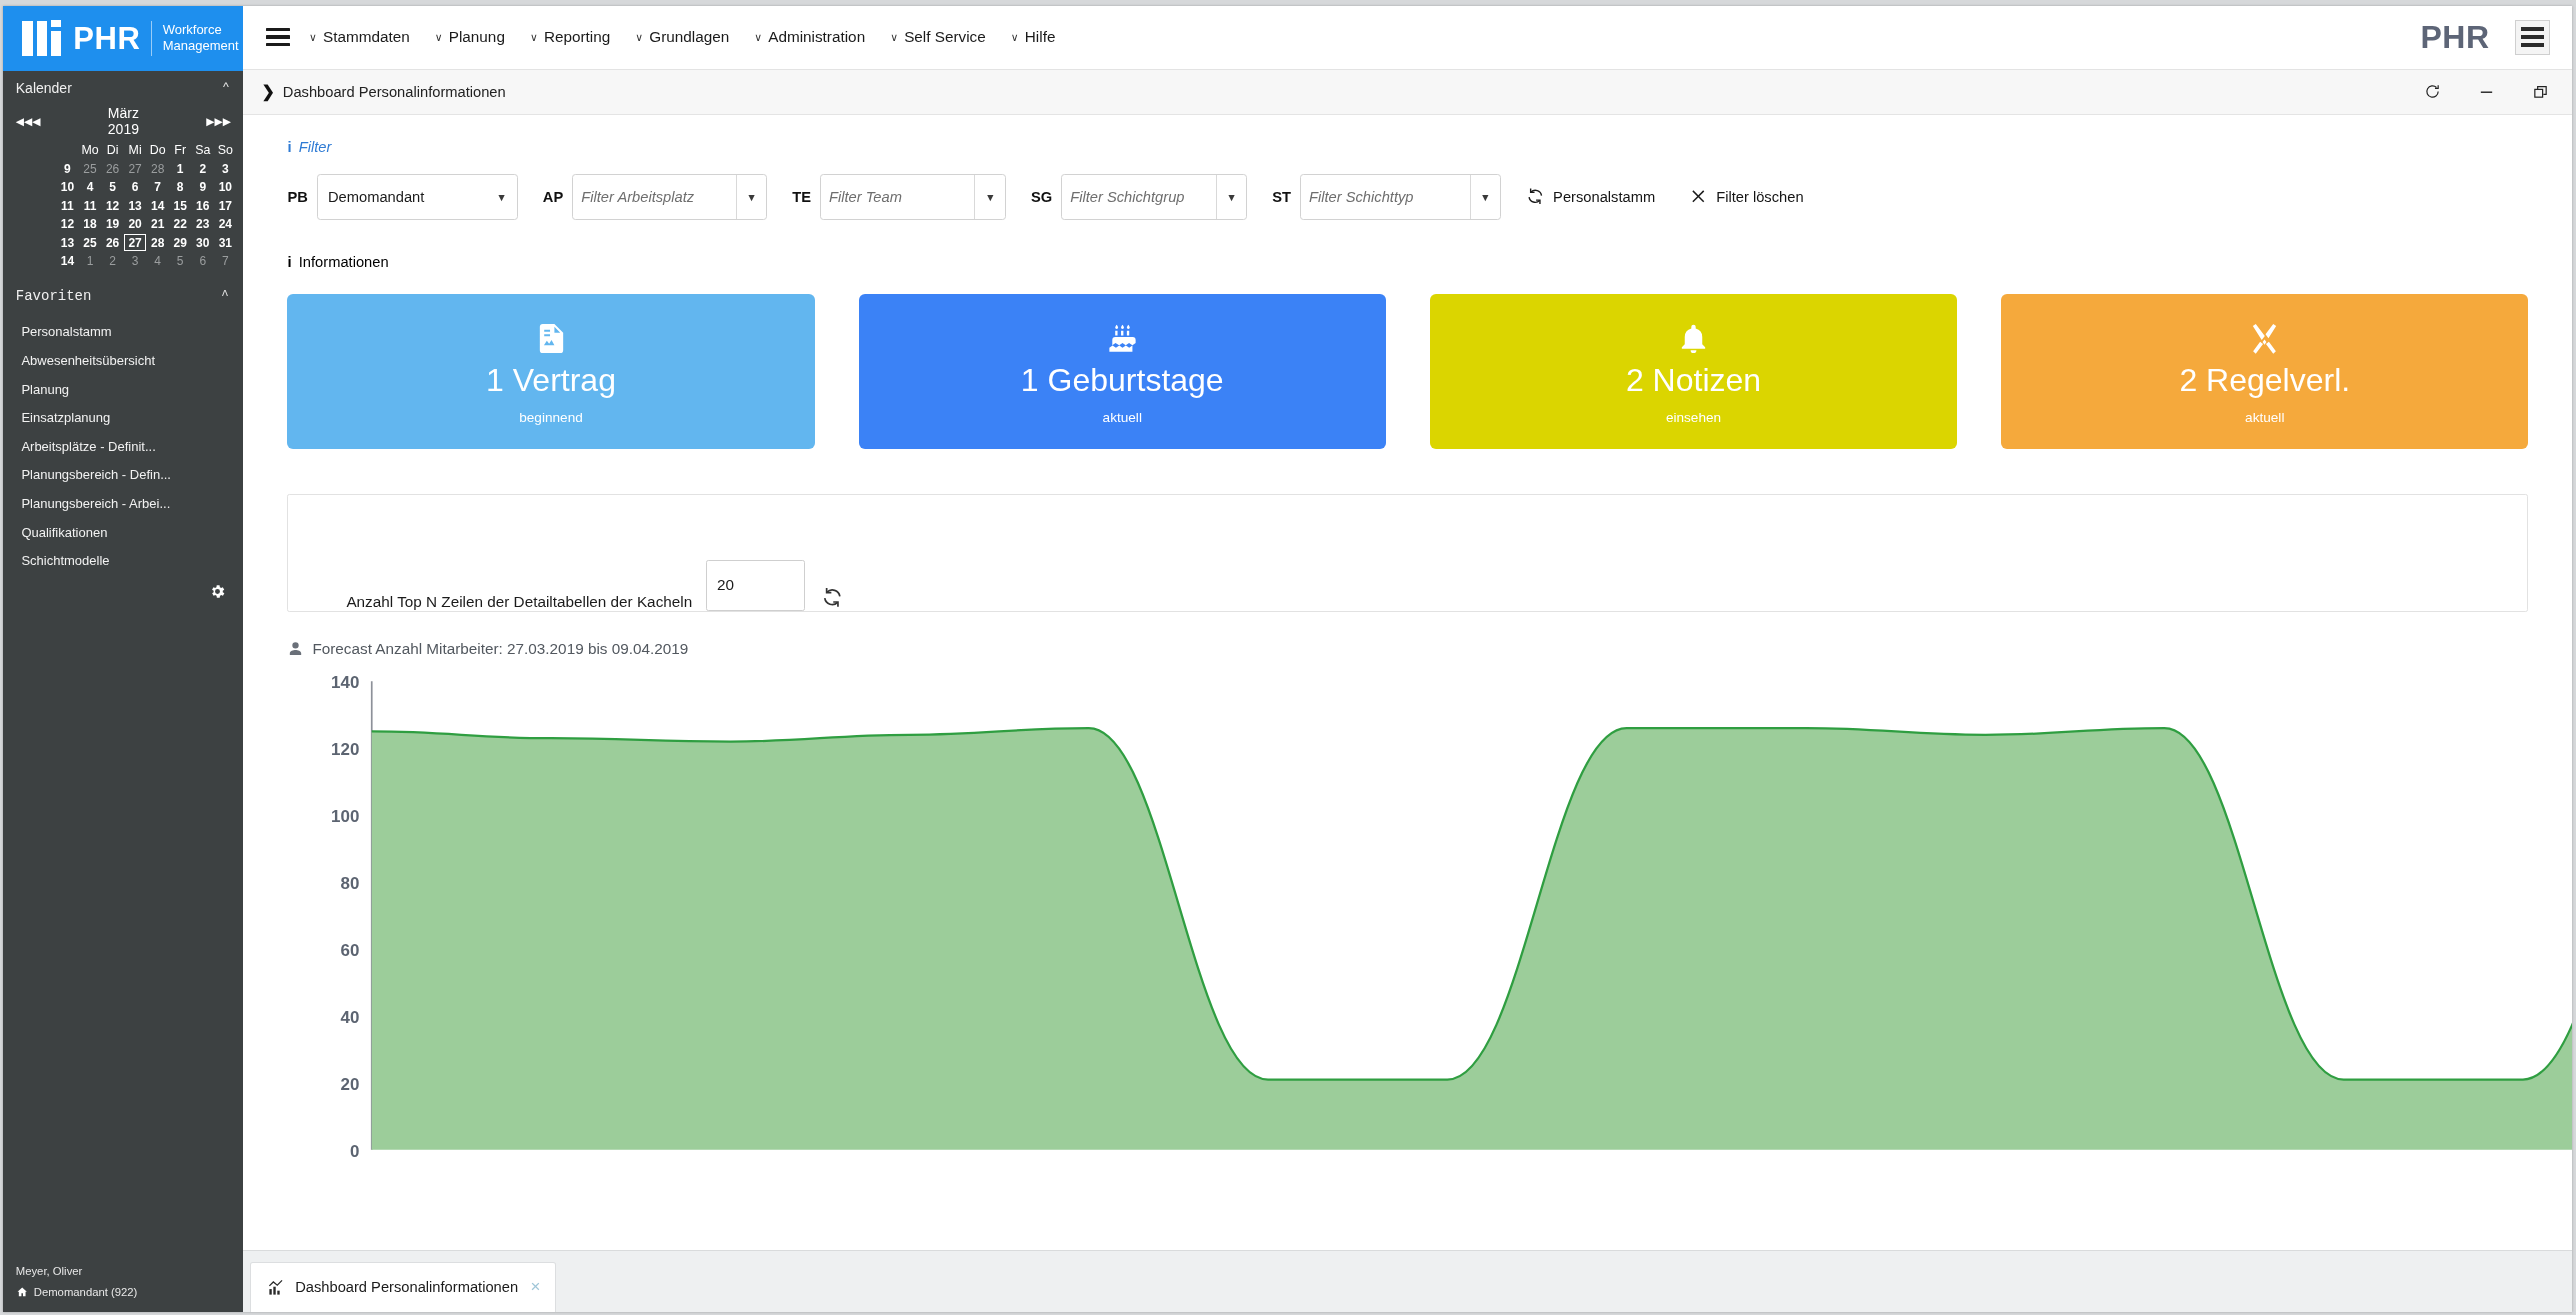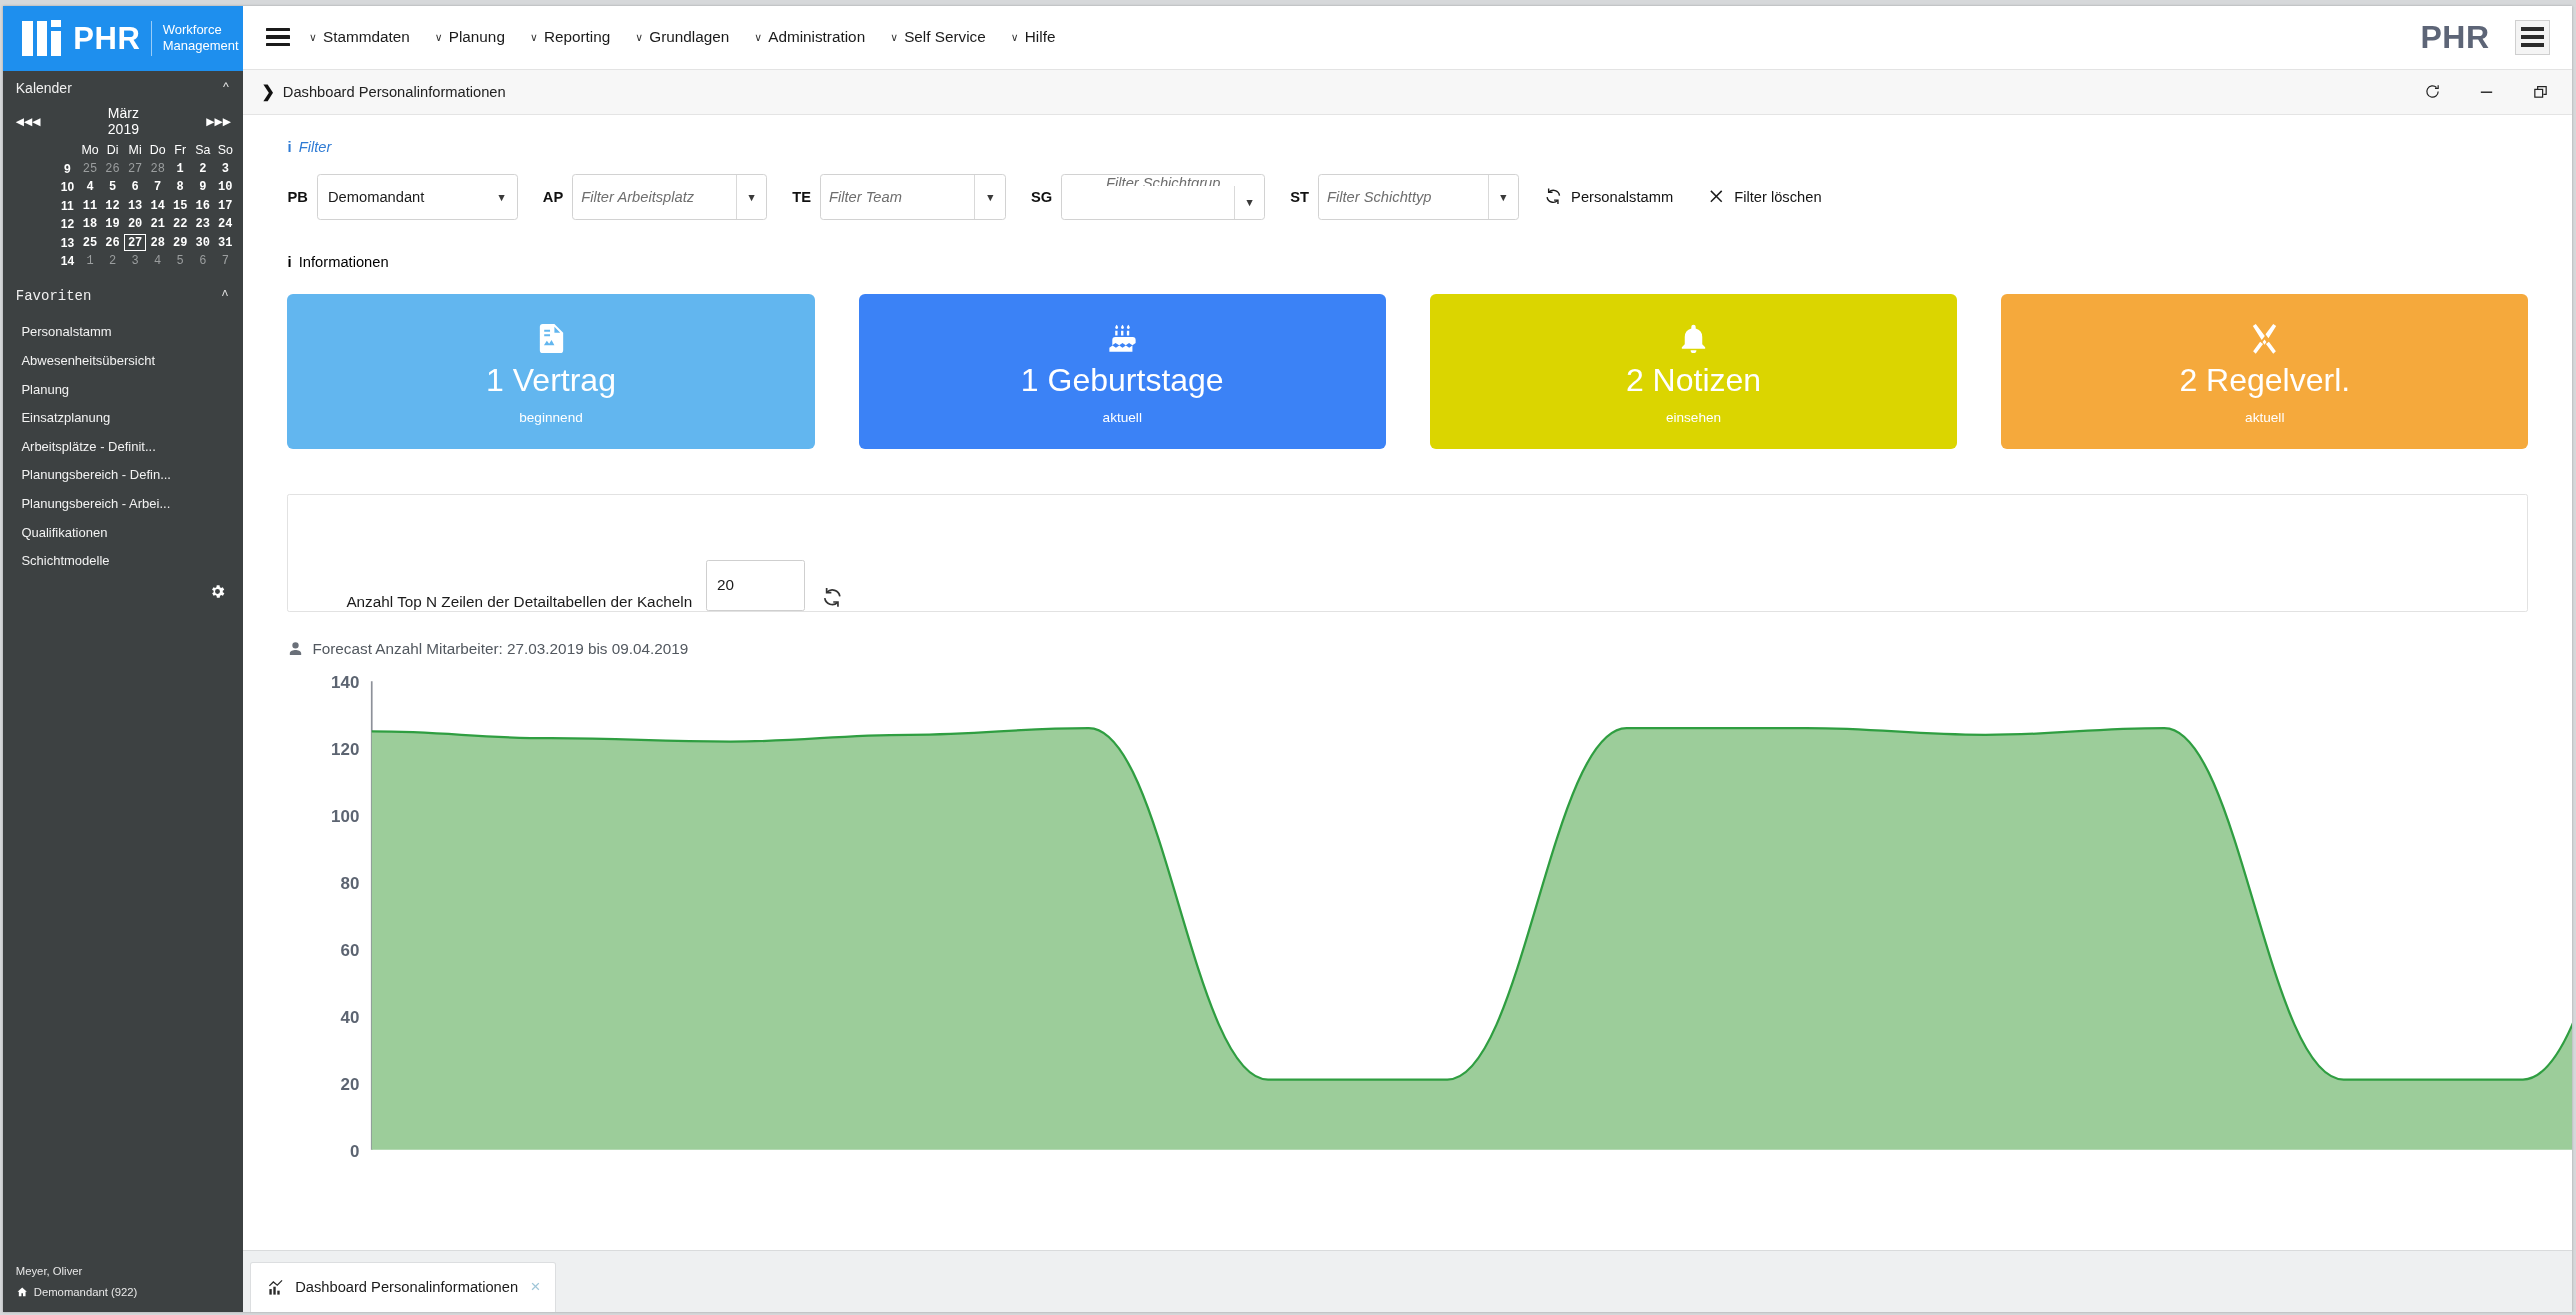--- a/index.html
+++ b/index.html
@@ -32,21 +32,21 @@
   .chev { font-size:12.4px; color:#e6e6e6; line-height:1; }
 
   
   .cal-nav { display:flex; align-items:center; justify-content:space-between; padding:2.3px 12.4px 1.1px 12.4px; }
   .cal-nav .navbtn { color:#fff; font-size:10.7px; line-height:1; }
   .cal-month { font-size:14px; color:#fff; text-align:center; line-height:1.12; flex:1; }
   .cal-grid { display:grid; grid-template-columns:repeat(8, 1fr); padding:3.4px 6.8px 1.1px 6.8px; row-gap:1.1px;margin-left:46px; }
   .cal-grid div { text-align:center; font-size:12px; padding:1.7px 0; color:#ffffff; }
   .cal-grid .dow { color:#ffffff; font-weight:400; font-size:12.4px;}
   .cal-grid .wk { color:#ffffff; font-weight:bold; }
-  .cal-grid .day { font-weight:bold;font-family:Liberation Mono, monospace; }
+  .cal-grid .day { font-weight:bold; }
   .cal-grid .muted { color:#9b9e9f; font-weight:normal; }
   .cal-grid .today { outline:1.1px solid #fff; outline-offset:-1.1px; }
 
   .fav-list { padding:5.6px 0 0 0; }
   .fav-item { padding:6.8px 12.4px 6.8px 18px; font-size:13px; color:#f2f2f2; cursor:pointer; }
   .gear-row { display:flex; justify-content:flex-end; padding:8px 17px 0 0; }
   .gear { width:17px; height:17px; fill:#fff; }
   .side-spacer { flex:1; }
   .side-footer { padding:0 0 13.6px 12.4px; font-size:11.3px; color:#e8e8e8; }
   .side-footer .u1 { margin-bottom:9px; }
@@ -78,21 +78,21 @@
   .sec-label .ico-i { font-weight:bold; font-style:normal; }
 
   .filter-wrap { padding:24px 0 0 44px; }
   .filter-row { display:flex; align-items:center; margin-top:19px; }
   .f-label { font-size:14.7px; font-weight:bold; color:#111; margin-right:9px; }
   .f-select { position:relative; height:46px; background:#fff; border:0.6px solid #d2d2d2; border-radius:3.4px; display:flex; align-items:center; margin-right:25px; }
   .f-select .val { font-size:14.7px; color:#1b1b1b; padding:0 10.2px; white-space:nowrap; overflow:hidden;}
   .f-select .ph { font-size:14.7px; color:#6e6e6e; font-style:italic; padding:0 8px; white-space:nowrap; overflow:hidden;}
   .f-select .caret { margin-left:auto; width:30.5px; display:flex; align-items:center; justify-content:center; font-size:10.7px; color:#3a3a3a;}
   .f-select.split .caret { border-left:0.6px solid #d9d9d9; height:100%; }
-  .w-pb { width:201px; } .w-ap { width:195px; } .w-te { width:186px; } .w-sg { width:204px;flex-direction:column; } .w-st { width:201px; }
+  .w-pb { width:201px; } .w-ap { width:195px; } .w-te { width:186px; } .w-sg { width:186px; } .w-st { width:201px; }
   .f-action { display:flex; align-items:center; gap:8.5px; font-size:14.7px; color:#141414; margin-right:34px; cursor:pointer;}
   .f-action svg { width:18.6px; height:18.6px; }
 
   .info-wrap { padding:34px 0 0 44px; }
   .tiles { display:flex; gap:44px; margin-top:24px; padding-right:44px; }
   .tile { flex:1; height:155px; border-radius:6px; display:flex; flex-direction:column; align-items:center; justify-content:center; color:#fff; cursor:pointer;}
   .tile .ticon { height:42px; display:flex; align-items:center; justify-content:center; margin-bottom:3.4px;}
   .tile .ticon svg { width:35px; height:35px; fill:#fff; }
   .tile .tval { font-size:32px; font-weight:400; line-height:1.12; }
   .tile .tsub { font-size:13.6px; margin-top:11.3px; }

